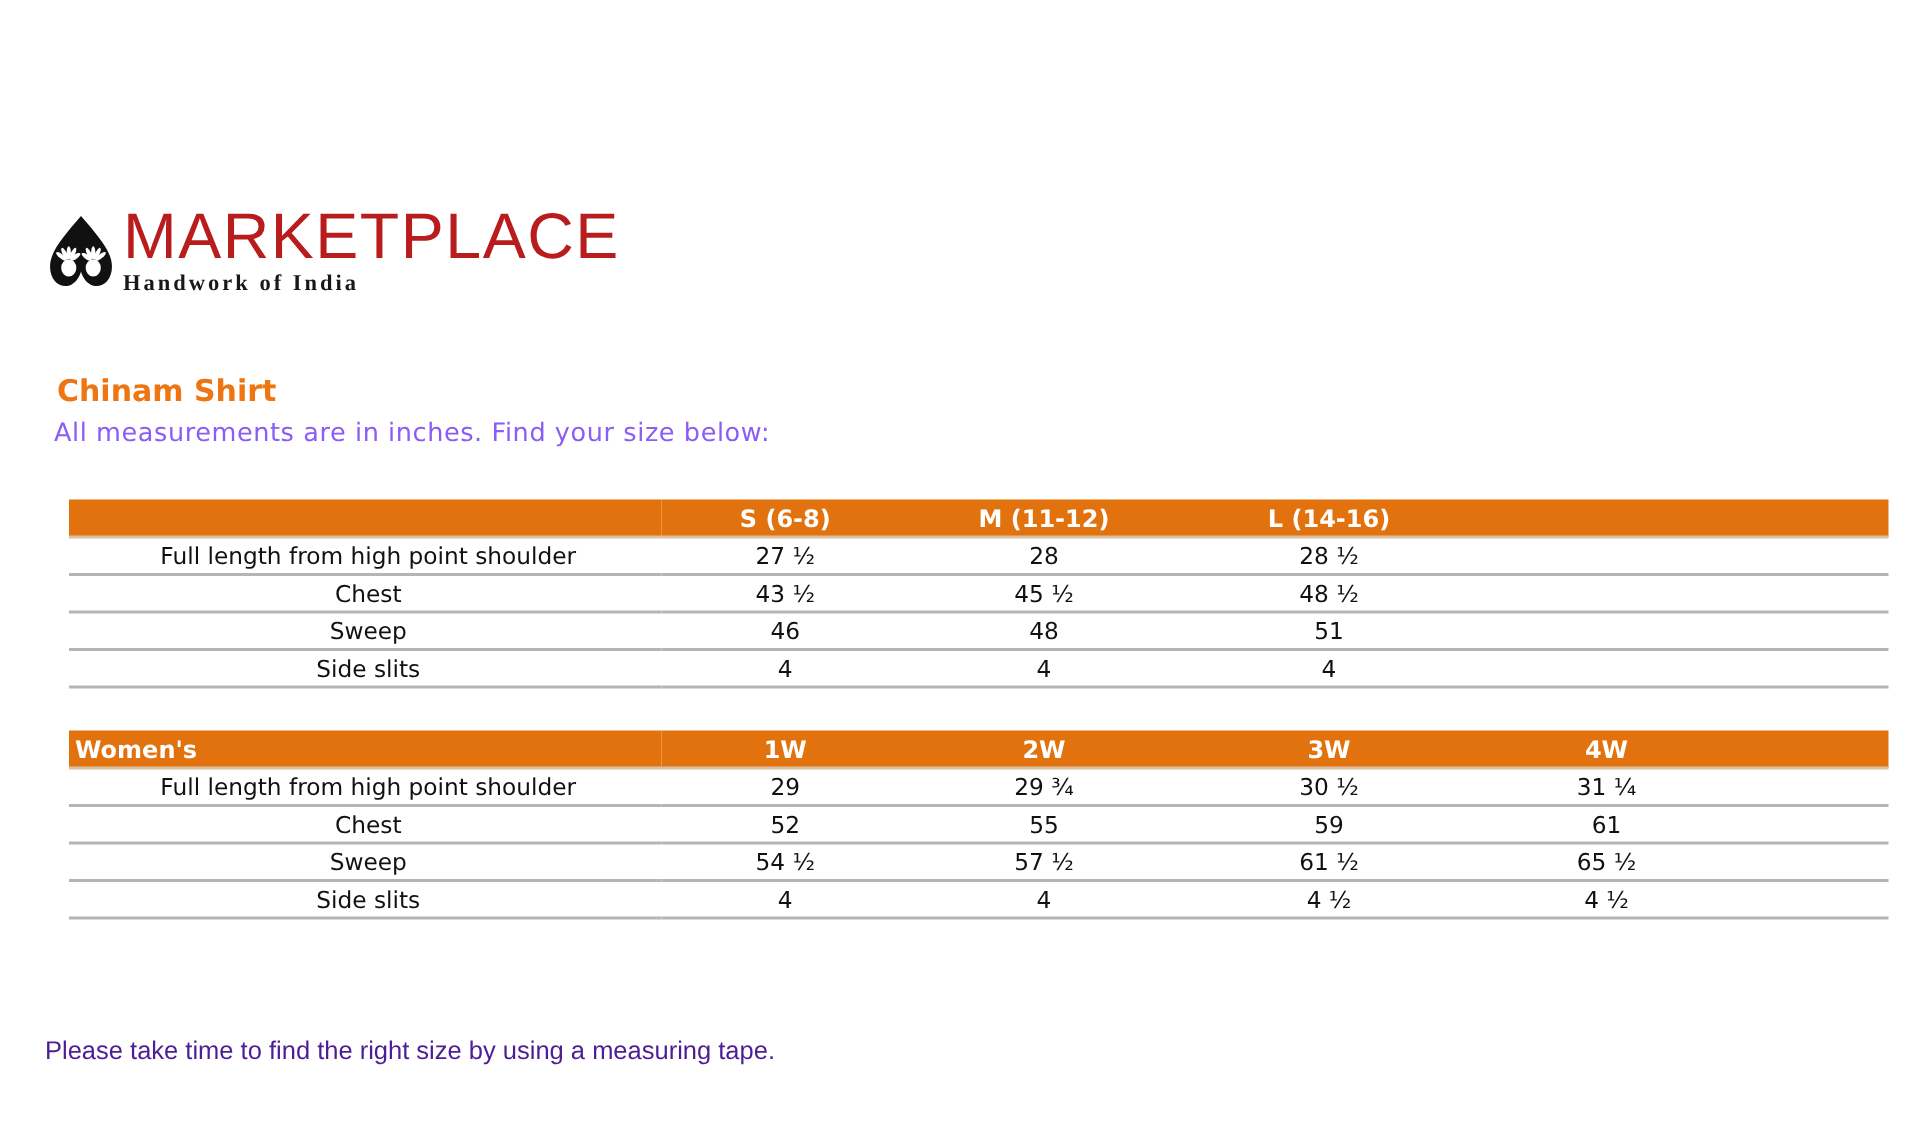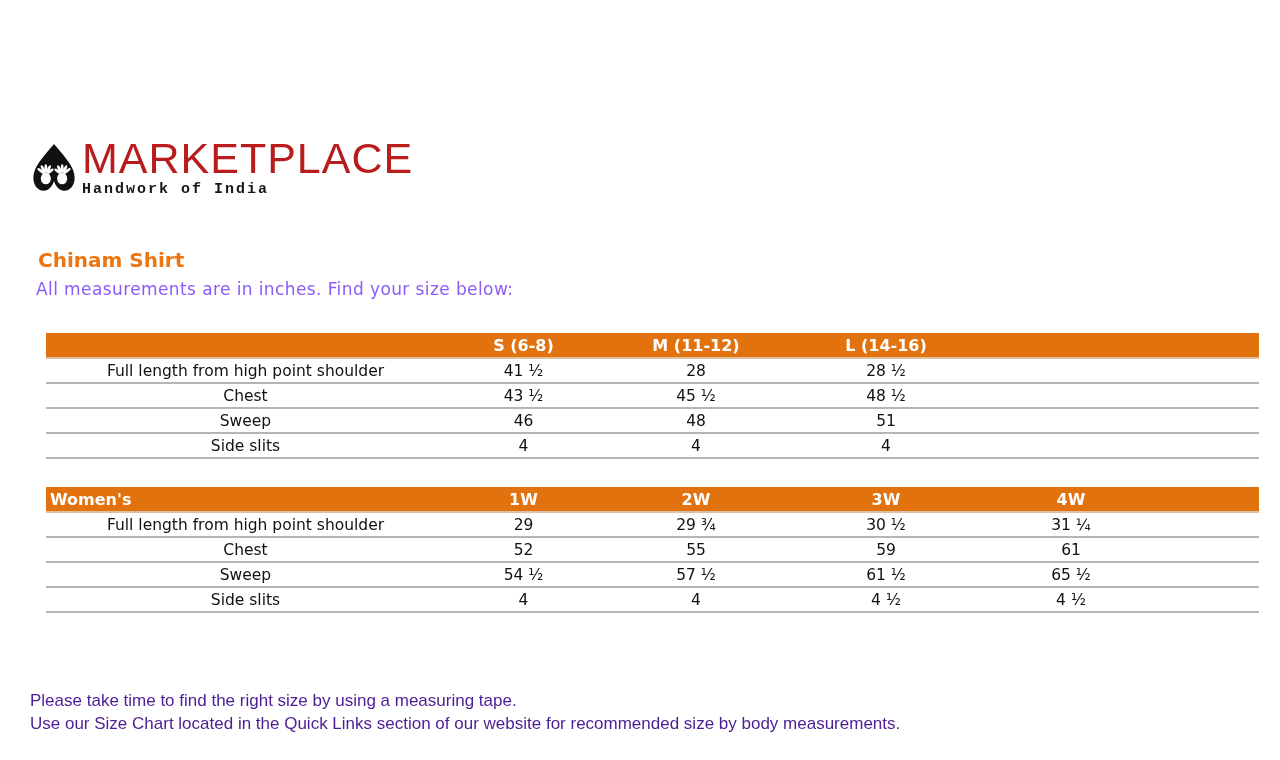--- a/index.html
+++ b/index.html
@@ -22,21 +22,21 @@
   
   .brand{display:flex;align-items:flex-start;margin:138px 0 0 0;}
   .brand-logo{width:48px;height:58px;flex:0 0 auto;margin-top:2px;}
   .brand-text{margin-left:4px;}
   .brand-name{
     font-family:"Liberation Sans",sans-serif;
     font-size:43px;font-weight:400;letter-spacing:1px;
     line-height:40px;color:#b91c1c;
   }
   .brand-tagline{
-    font-family:Liberation Mono, monospace;
+    font-family:Liberation Serif, serif;
     font-size:15px;font-weight:bold;letter-spacing:2px;
     color:#181818;margin-top:3px;
   }
 
   
   .page-title{
     margin:50px 0 0 8px;
     font-size:20px;font-weight:bold;color:var(--title-orange);
   }
   .page-subtitle{
@@ -132,21 +132,21 @@
           <th>S (6-8)</th>
           <th>M (11-12)</th>
           <th>L (14-16)</th>
           <th></th>
           <th></th>
         </tr>
       </thead>
       <tbody>
         <tr>
           <td class="lbl">Full length from high point shoulder</td>
-          <td>41 ½</td>
+          <td>27 ½</td>
           <td>28</td>
           <td>28 ½</td>
           <td></td>
           <td></td>
         </tr>
         <tr>
           <td class="lbl">Chest</td>
           <td>43 ½</td>
           <td>45 ½</td>
           <td>48 ½</td>
@@ -224,16 +224,15 @@
           <td>4 ½</td>
           <td></td>
         </tr>
       </tbody>
     </table>
 
   </div>
 
   <div class="footer">
     <div>Please take time to find the right size by using a measuring tape.</div>
-    <div>Use our Size Chart located in the Quick Links section of our website for recommended size by body measurements.</div>
   </div>
 
 </div>
 
 </body></html>

